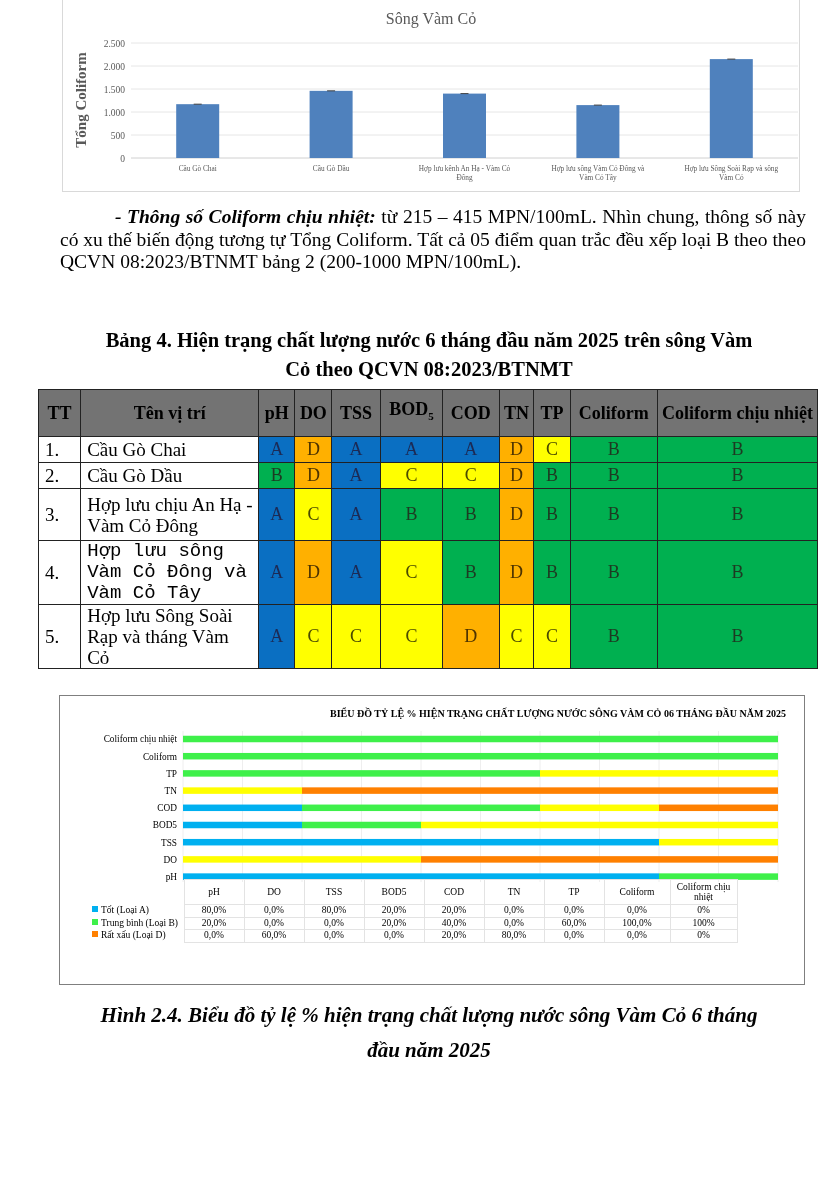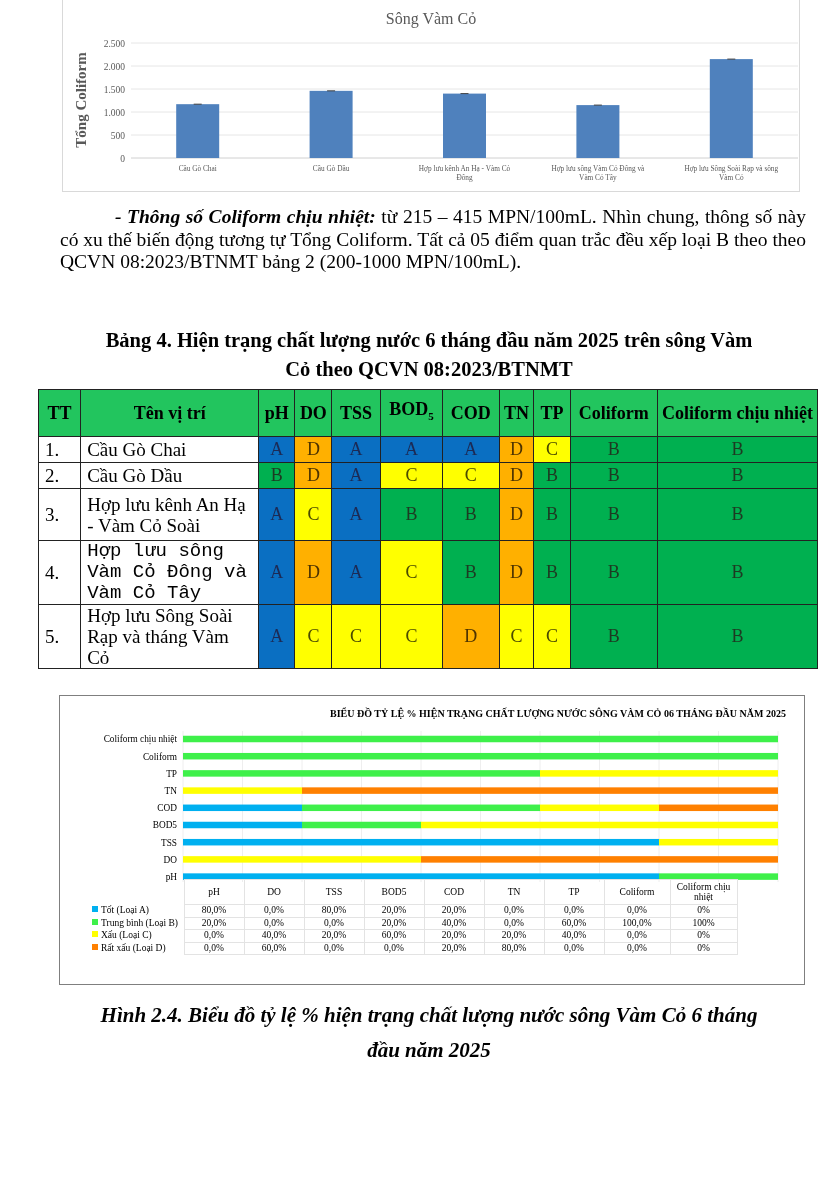--- a/index.html
+++ b/index.html
@@ -12,21 +12,21 @@
   
   .para { position:absolute; left:60px; top:206px; width:746px; font-size:19.5px; line-height:22.5px; text-align:justify; }
   .para .indent { display:inline-block; width:55px; }
   .para b i, .para .lead { font-weight:bold; font-style:italic;margin-top:40px; }
 
   .caption { position:absolute; left:40px; width:778px; text-align:center; font-weight:bold; font-size:20.5px; line-height:27px; }
 
   
   table.qtab { position:absolute; left:38px; top:389px; border-collapse:collapse; font-size:19px; table-layout:fixed; }
   table.qtab td, table.qtab th { border:1.5px solid #222; padding:0 4px; line-height:21px; }
-  table.qtab th { font-weight:bold; background:#22c55e; height:46px; font-size:18px; }
+  table.qtab th { font-weight:bold; background:#737373; height:46px; font-size:18px; }
   table.qtab td.c { text-align:center; font-size:18px; }
   table.qtab td.tt { padding-left:6px; }
   .gA { background:#0a6fc2; color:#1c2a55; }
   .gB { background:#00b050; color:#1d3a22; }
   .gC { background:#ffff00; color:#4a4a00; }
   .gD { background:#ffb000; color:#4d3300; }
 
   
   #chart2 { position:absolute; left:59px; top:695px; width:746px; height:290px; border:1.5px solid #7f7f7f; box-sizing:border-box; }
   #chart2 svg { position:absolute; left:0; top:0; }
@@ -139,21 +139,21 @@
         <td class="c gA">A</td>
         <td class="c gC">C</td>
         <td class="c gC">C</td>
         <td class="c gD">D</td>
         <td class="c gB">B</td>
         <td class="c gB">B</td>
         <td class="c gB">B</td>
       </tr>
       <tr style="height: 52px;">
         <td class="tt">3.</td>
-        <td style="padding-left: 6px;">Hợp lưu kênh An Hạ - Vàm Cỏ Soài</td>
+        <td style="padding-left: 6px;">Hợp lưu chịu An Hạ - Vàm Cỏ Đông</td>
         <td class="c gA">A</td>
         <td class="c gC">C</td>
         <td class="c gA">A</td>
         <td class="c gB">B</td>
         <td class="c gB">B</td>
         <td class="c gD">D</td>
         <td class="c gB">B</td>
         <td class="c gB">B</td>
         <td class="c gB">B</td>
       </tr>
@@ -272,32 +272,20 @@
           <td>0,0%</td>
           <td>0,0%</td>
           <td>20,0%</td>
           <td>40,0%</td>
           <td>0,0%</td>
           <td>60,0%</td>
           <td>100,0%</td>
           <td>100%</td>
         </tr>
         <tr>
-          <td class="lbl"><span class="sw" style="background: rgb(255, 255, 0);"></span><span>Xấu (Loại C)</span></td>
-          <td>0,0%</td>
-          <td>40,0%</td>
-          <td>20,0%</td>
-          <td>60,0%</td>
-          <td>20,0%</td>
-          <td>20,0%</td>
-          <td>40,0%</td>
-          <td>0,0%</td>
-          <td>0%</td>
-        </tr>
-        <tr>
           <td class="lbl"><span class="sw" style="background: rgb(255, 128, 0);"></span><span>Rất xấu (Loại D)</span></td>
           <td>0,0%</td>
           <td>60,0%</td>
           <td>0,0%</td>
           <td>0,0%</td>
           <td>20,0%</td>
           <td>80,0%</td>
           <td>0,0%</td>
           <td>0,0%</td>
           <td>0%</td>

